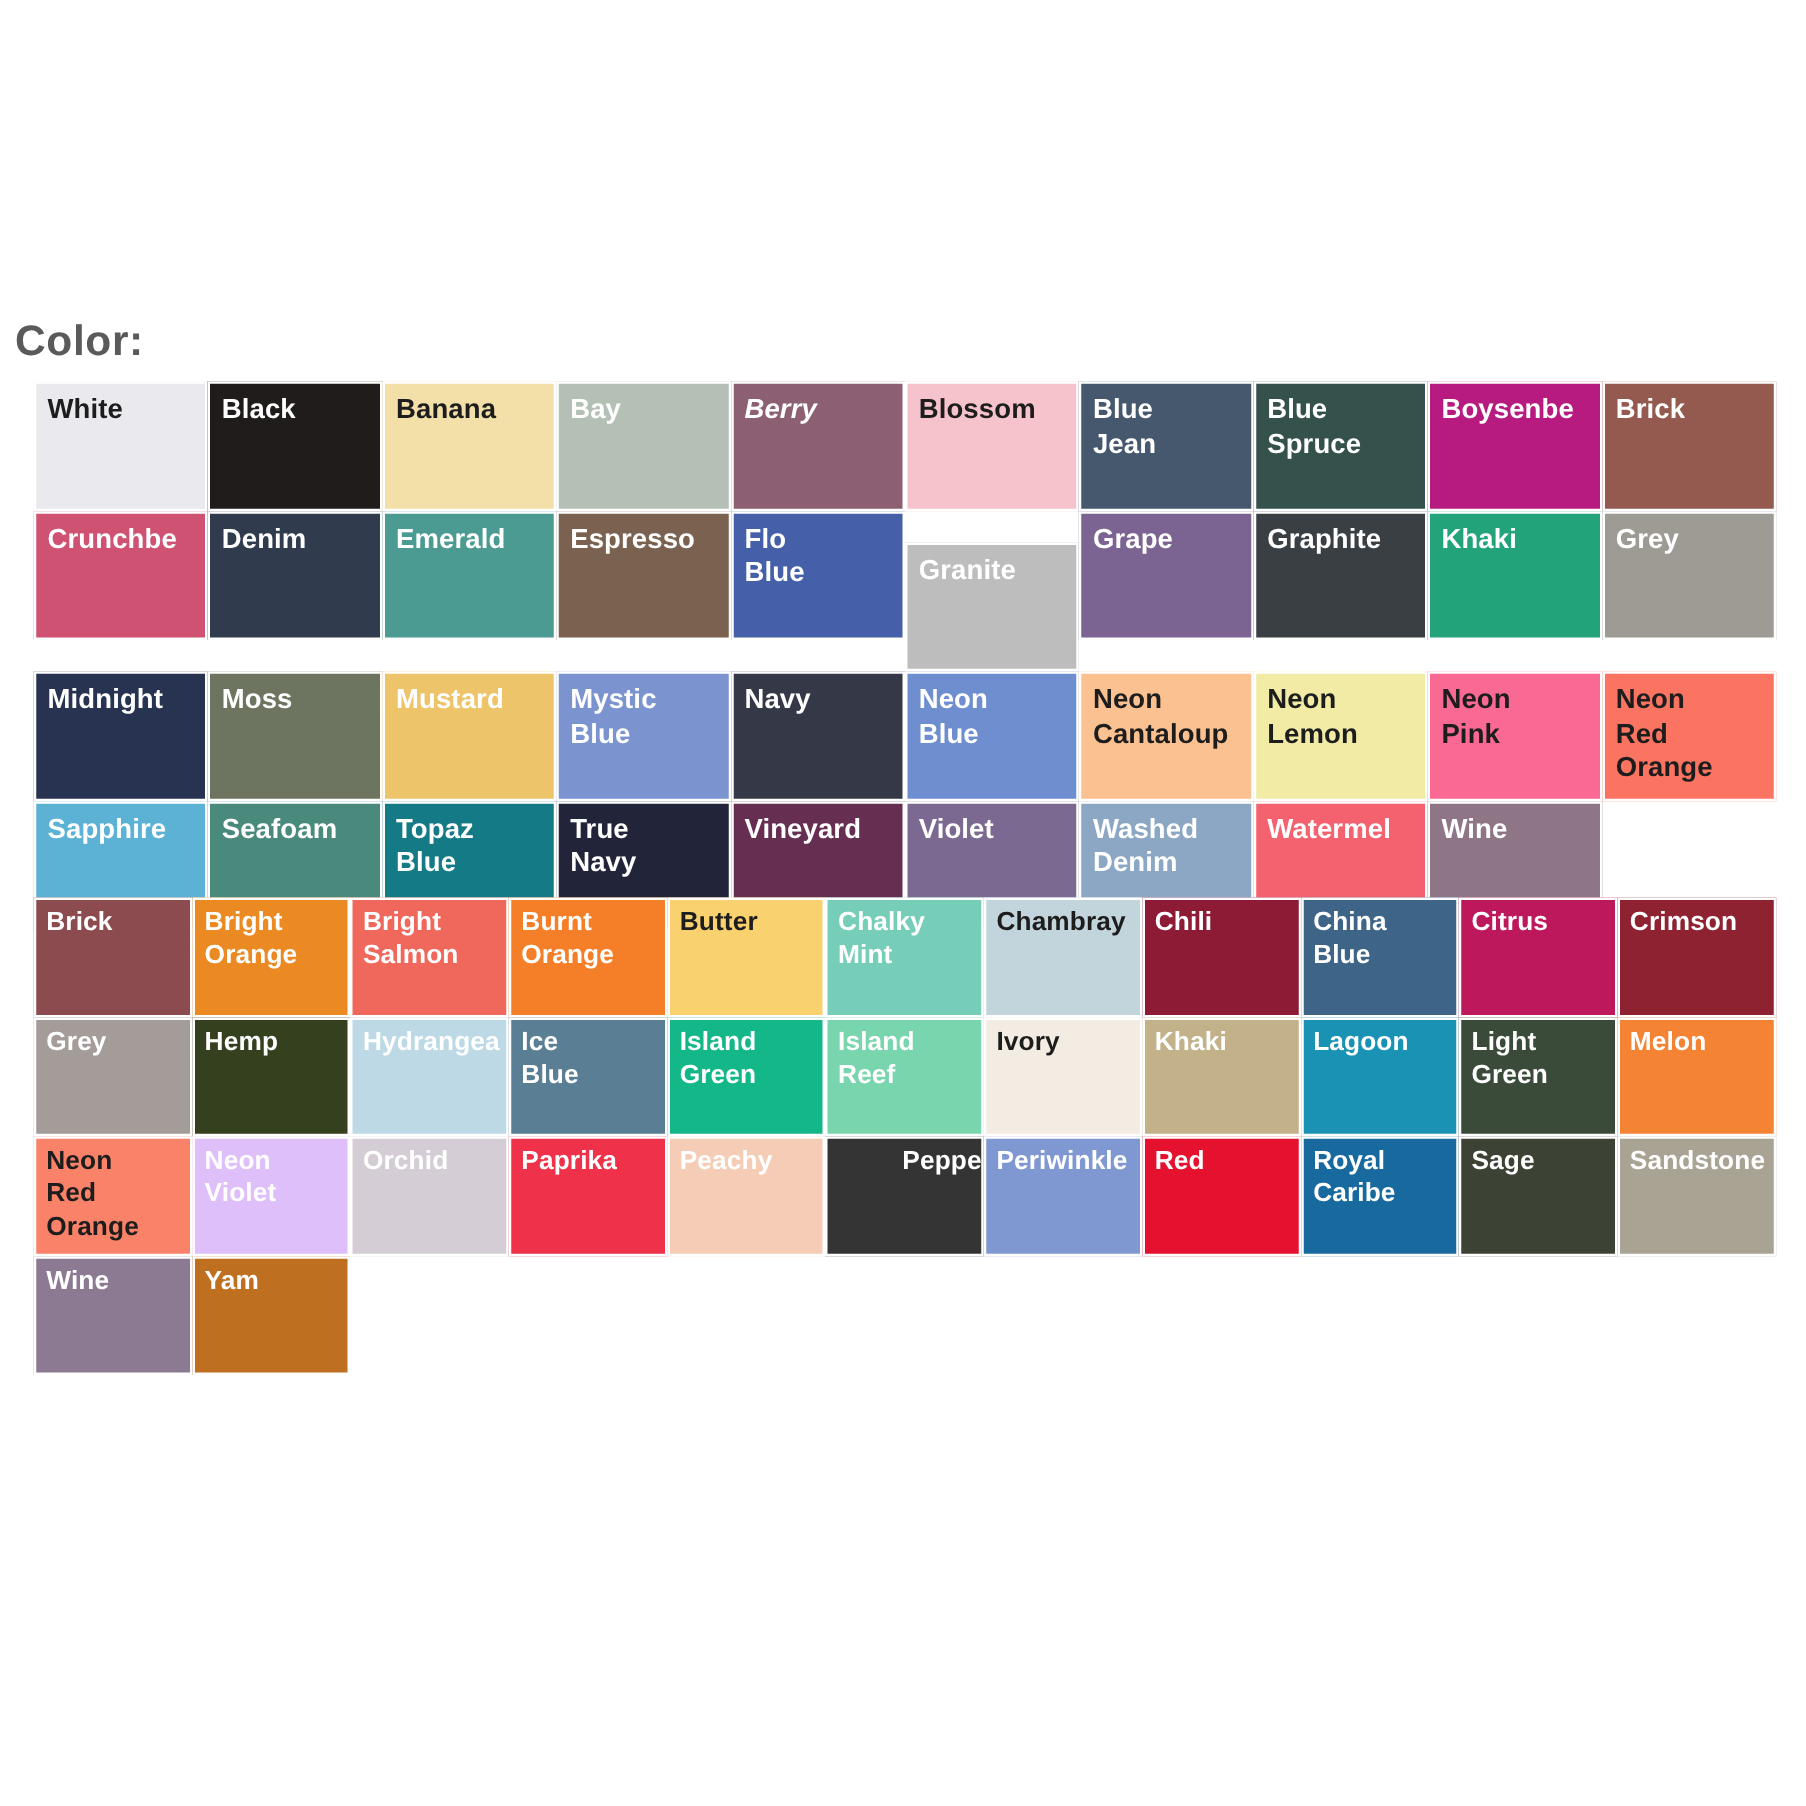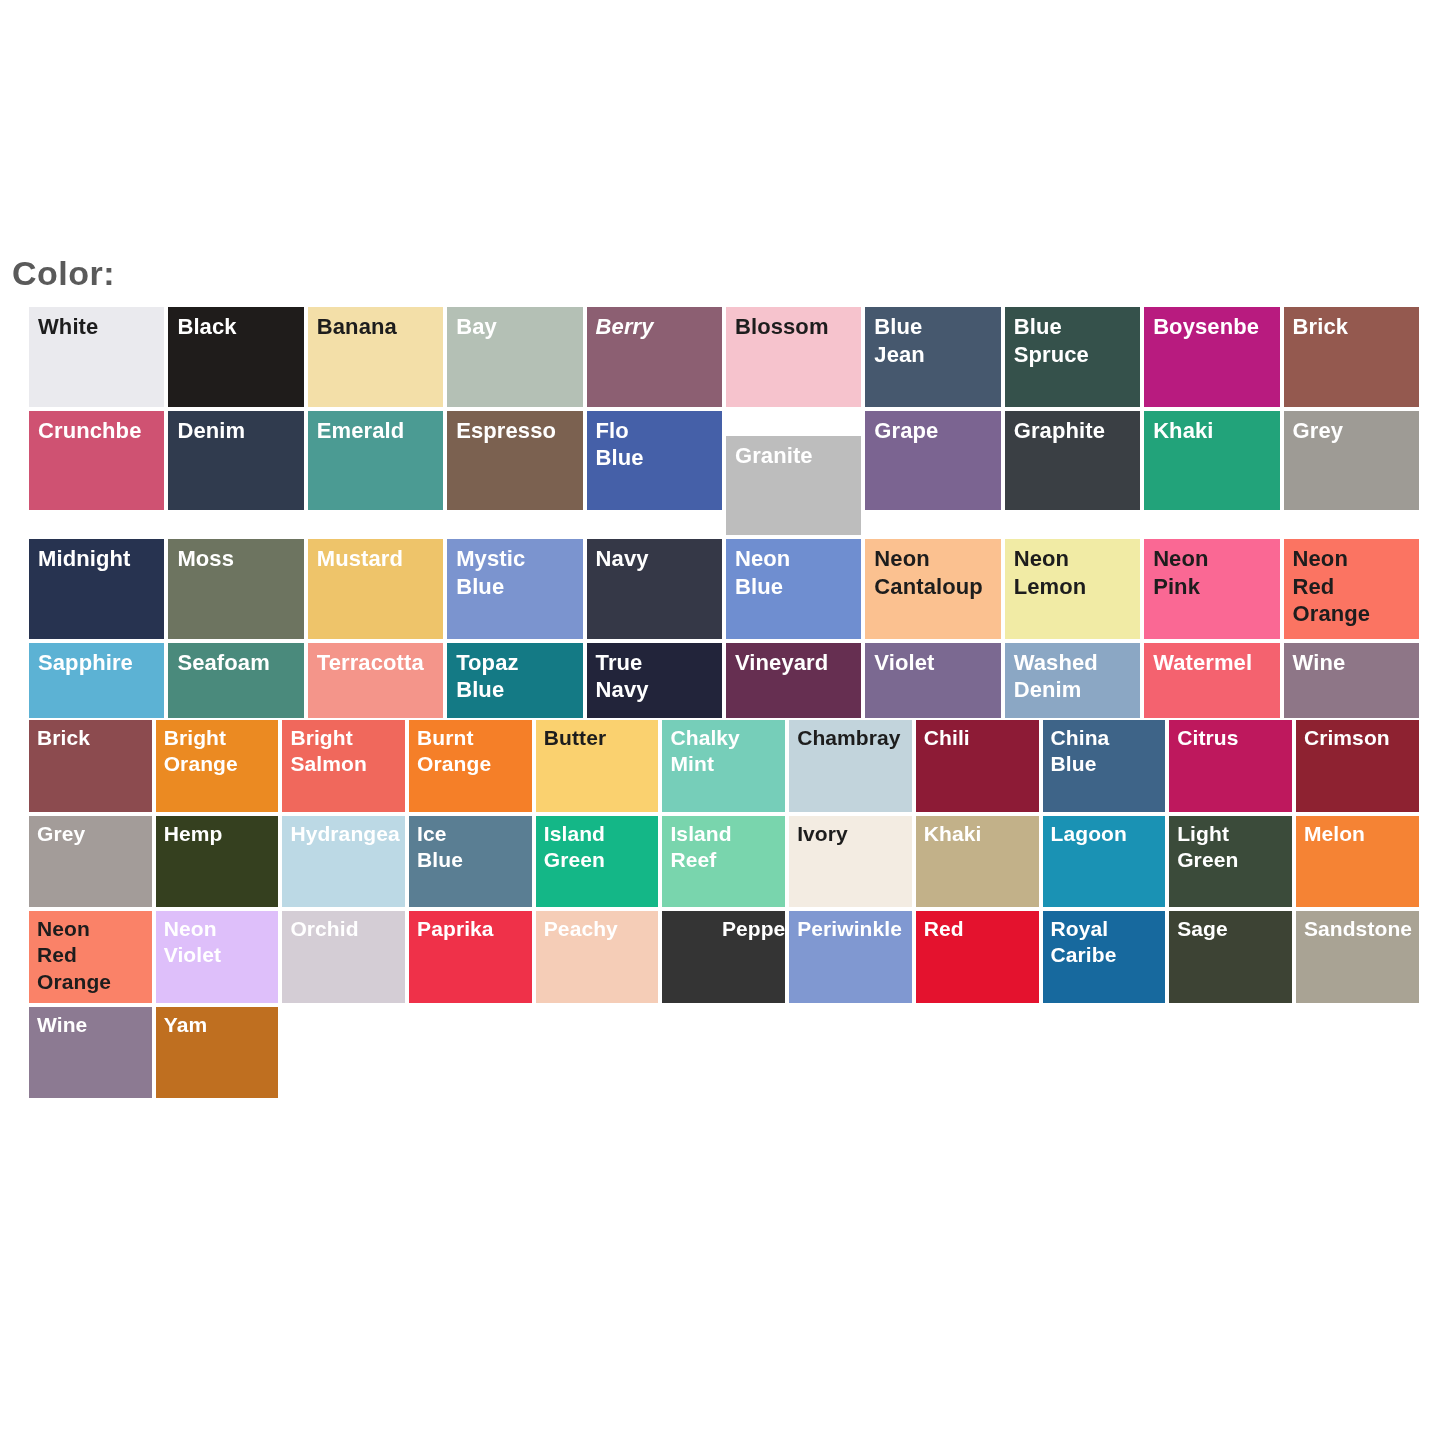--- a/index.html
+++ b/index.html
@@ -186,23 +186,20 @@
         <span class="swatch-label dk">Neon
 Red
 Orange</span>
       </div>
       <div class="swatch" style="background-color: rgb(92, 178, 212);">
         <span class="swatch-label lt">Sapphire</span>
       </div>
       <div class="swatch" style="background-color: rgb(74, 138, 124);">
         <span class="swatch-label lt">Seafoam</span>
       </div>
-      <div class="swatch" style="background-color: rgb(244, 149, 138);">
-        <span class="swatch-label lt">Terracotta</span>
-      </div>
       <div class="swatch" style="background-color: rgb(20, 122, 133);">
         <span class="swatch-label lt">Topaz
 Blue</span>
       </div>
       <div class="swatch" style="background-color: rgb(34, 36, 58);">
         <span class="swatch-label lt">True
 Navy</span>
       </div>
       <div class="swatch" style="background-color: rgb(102, 47, 81);">
         <span class="swatch-label lt">Vineyard</span>

